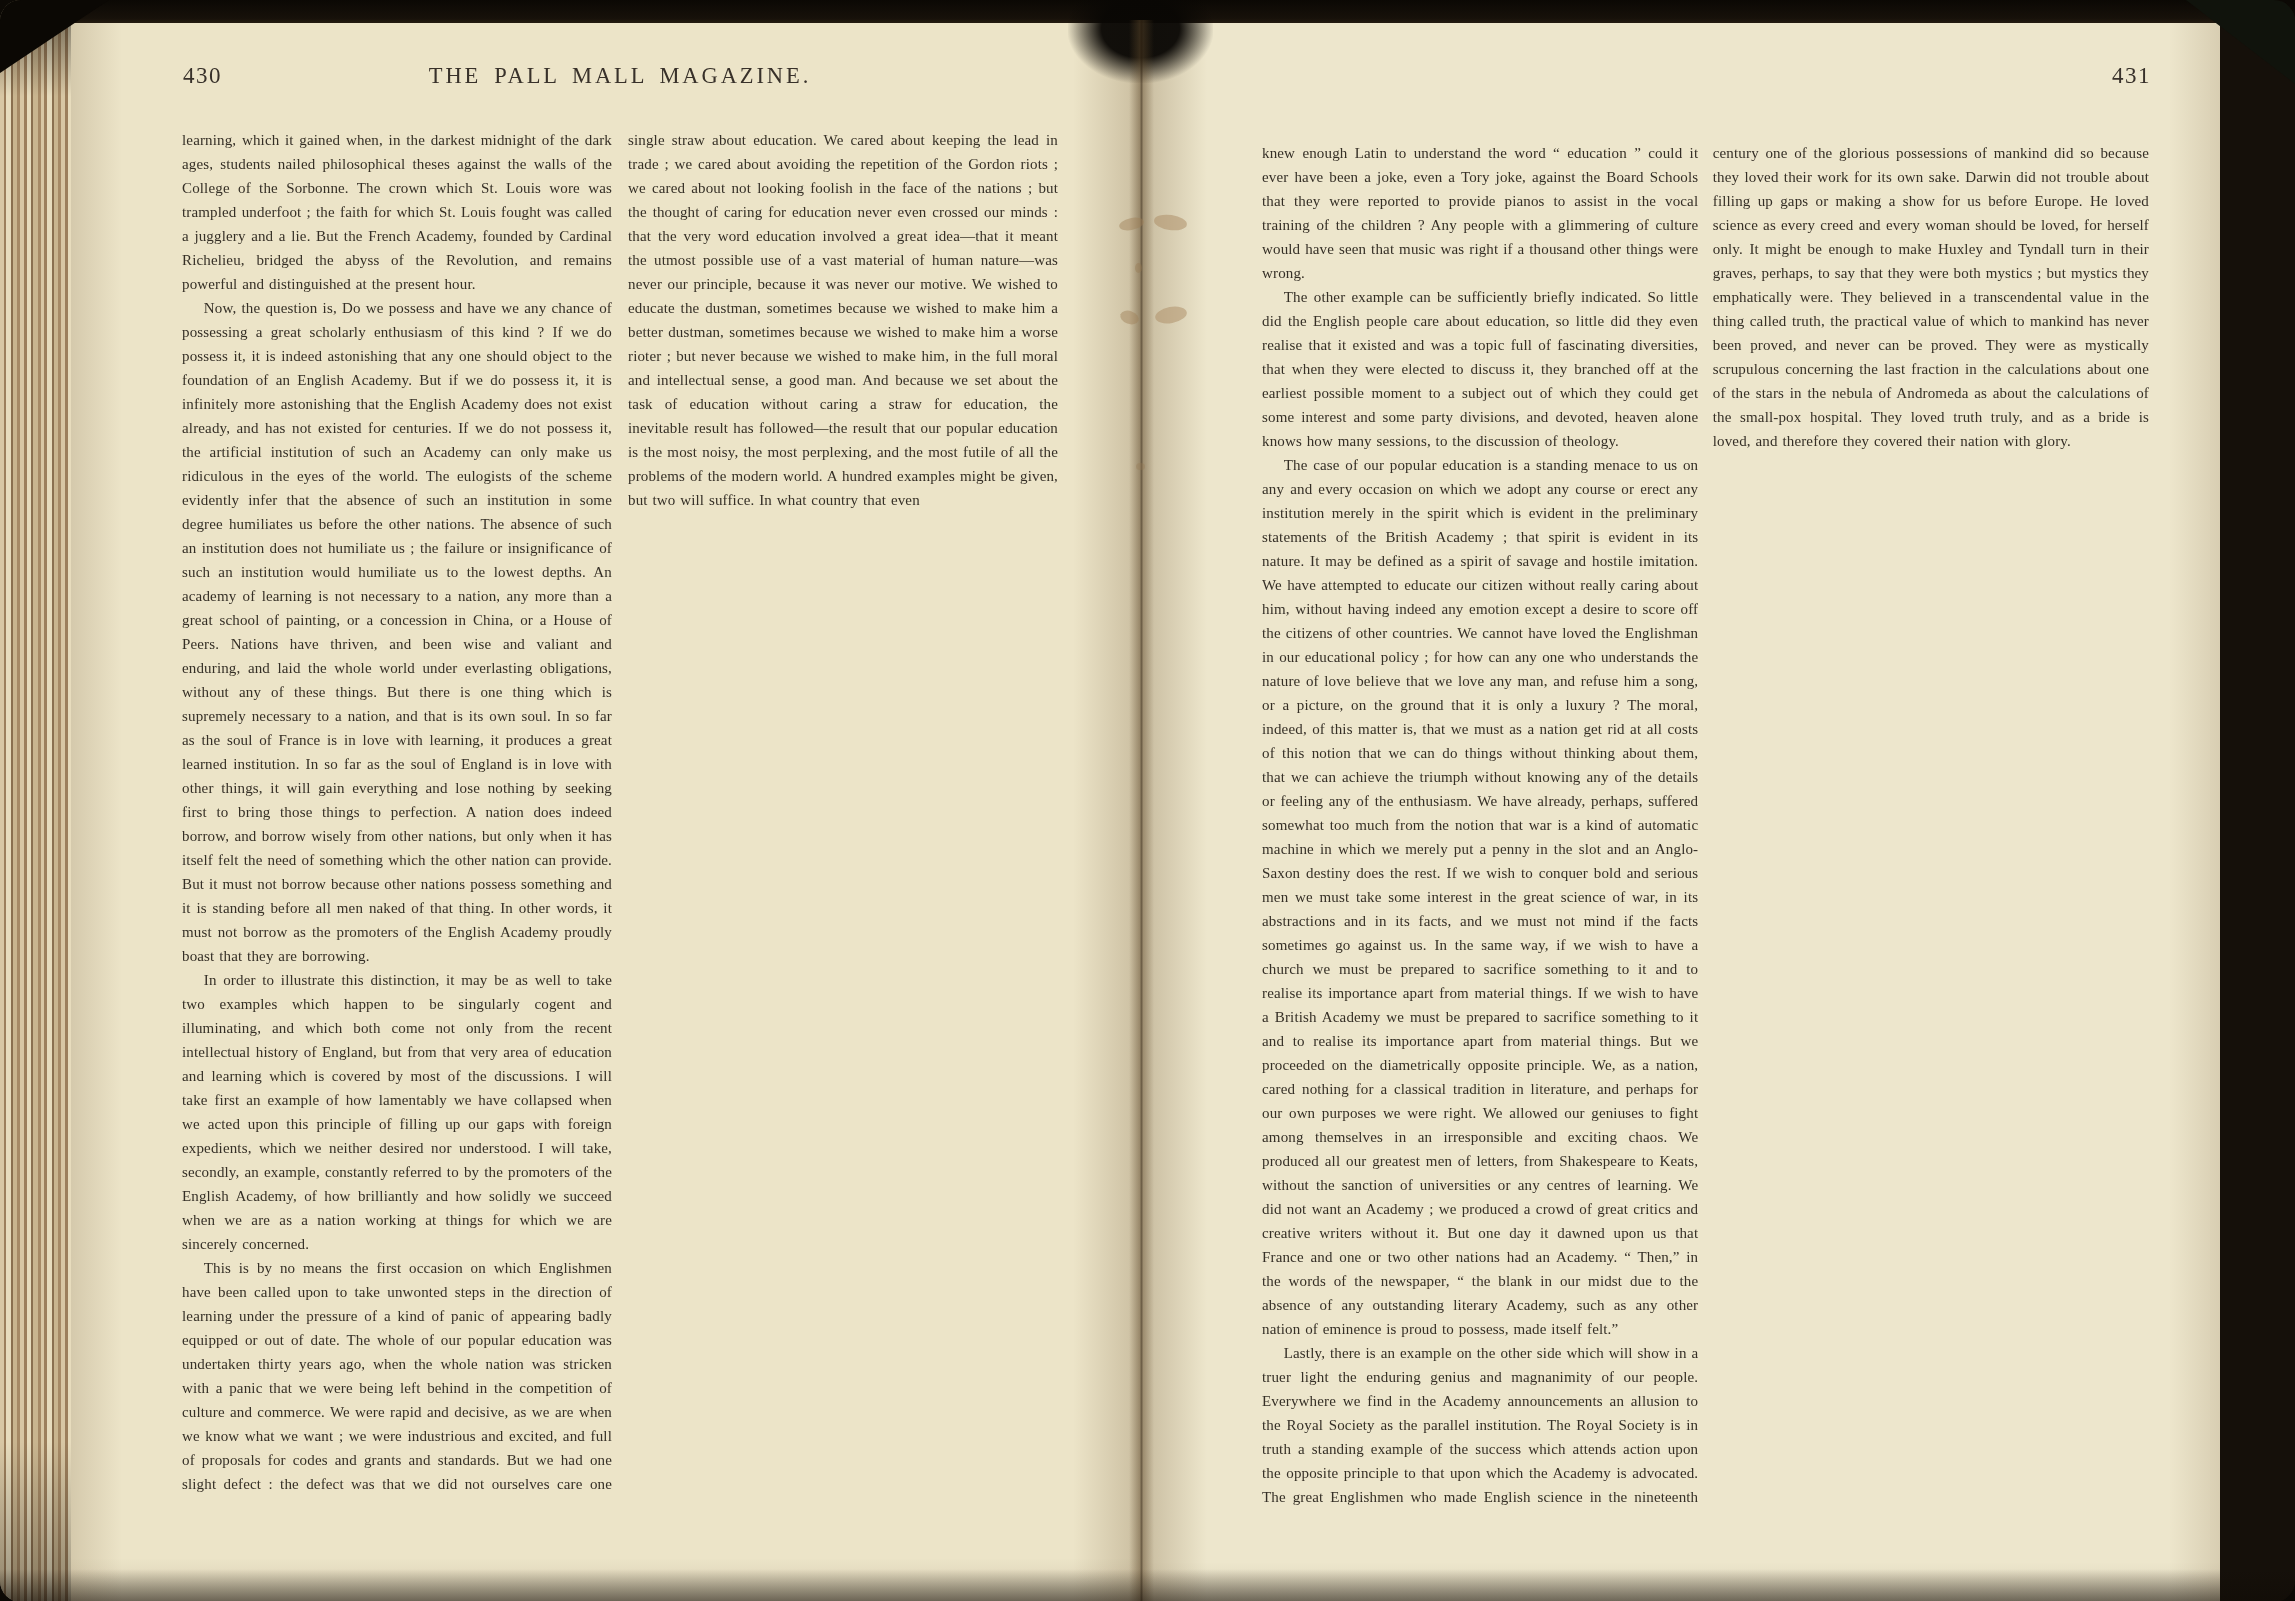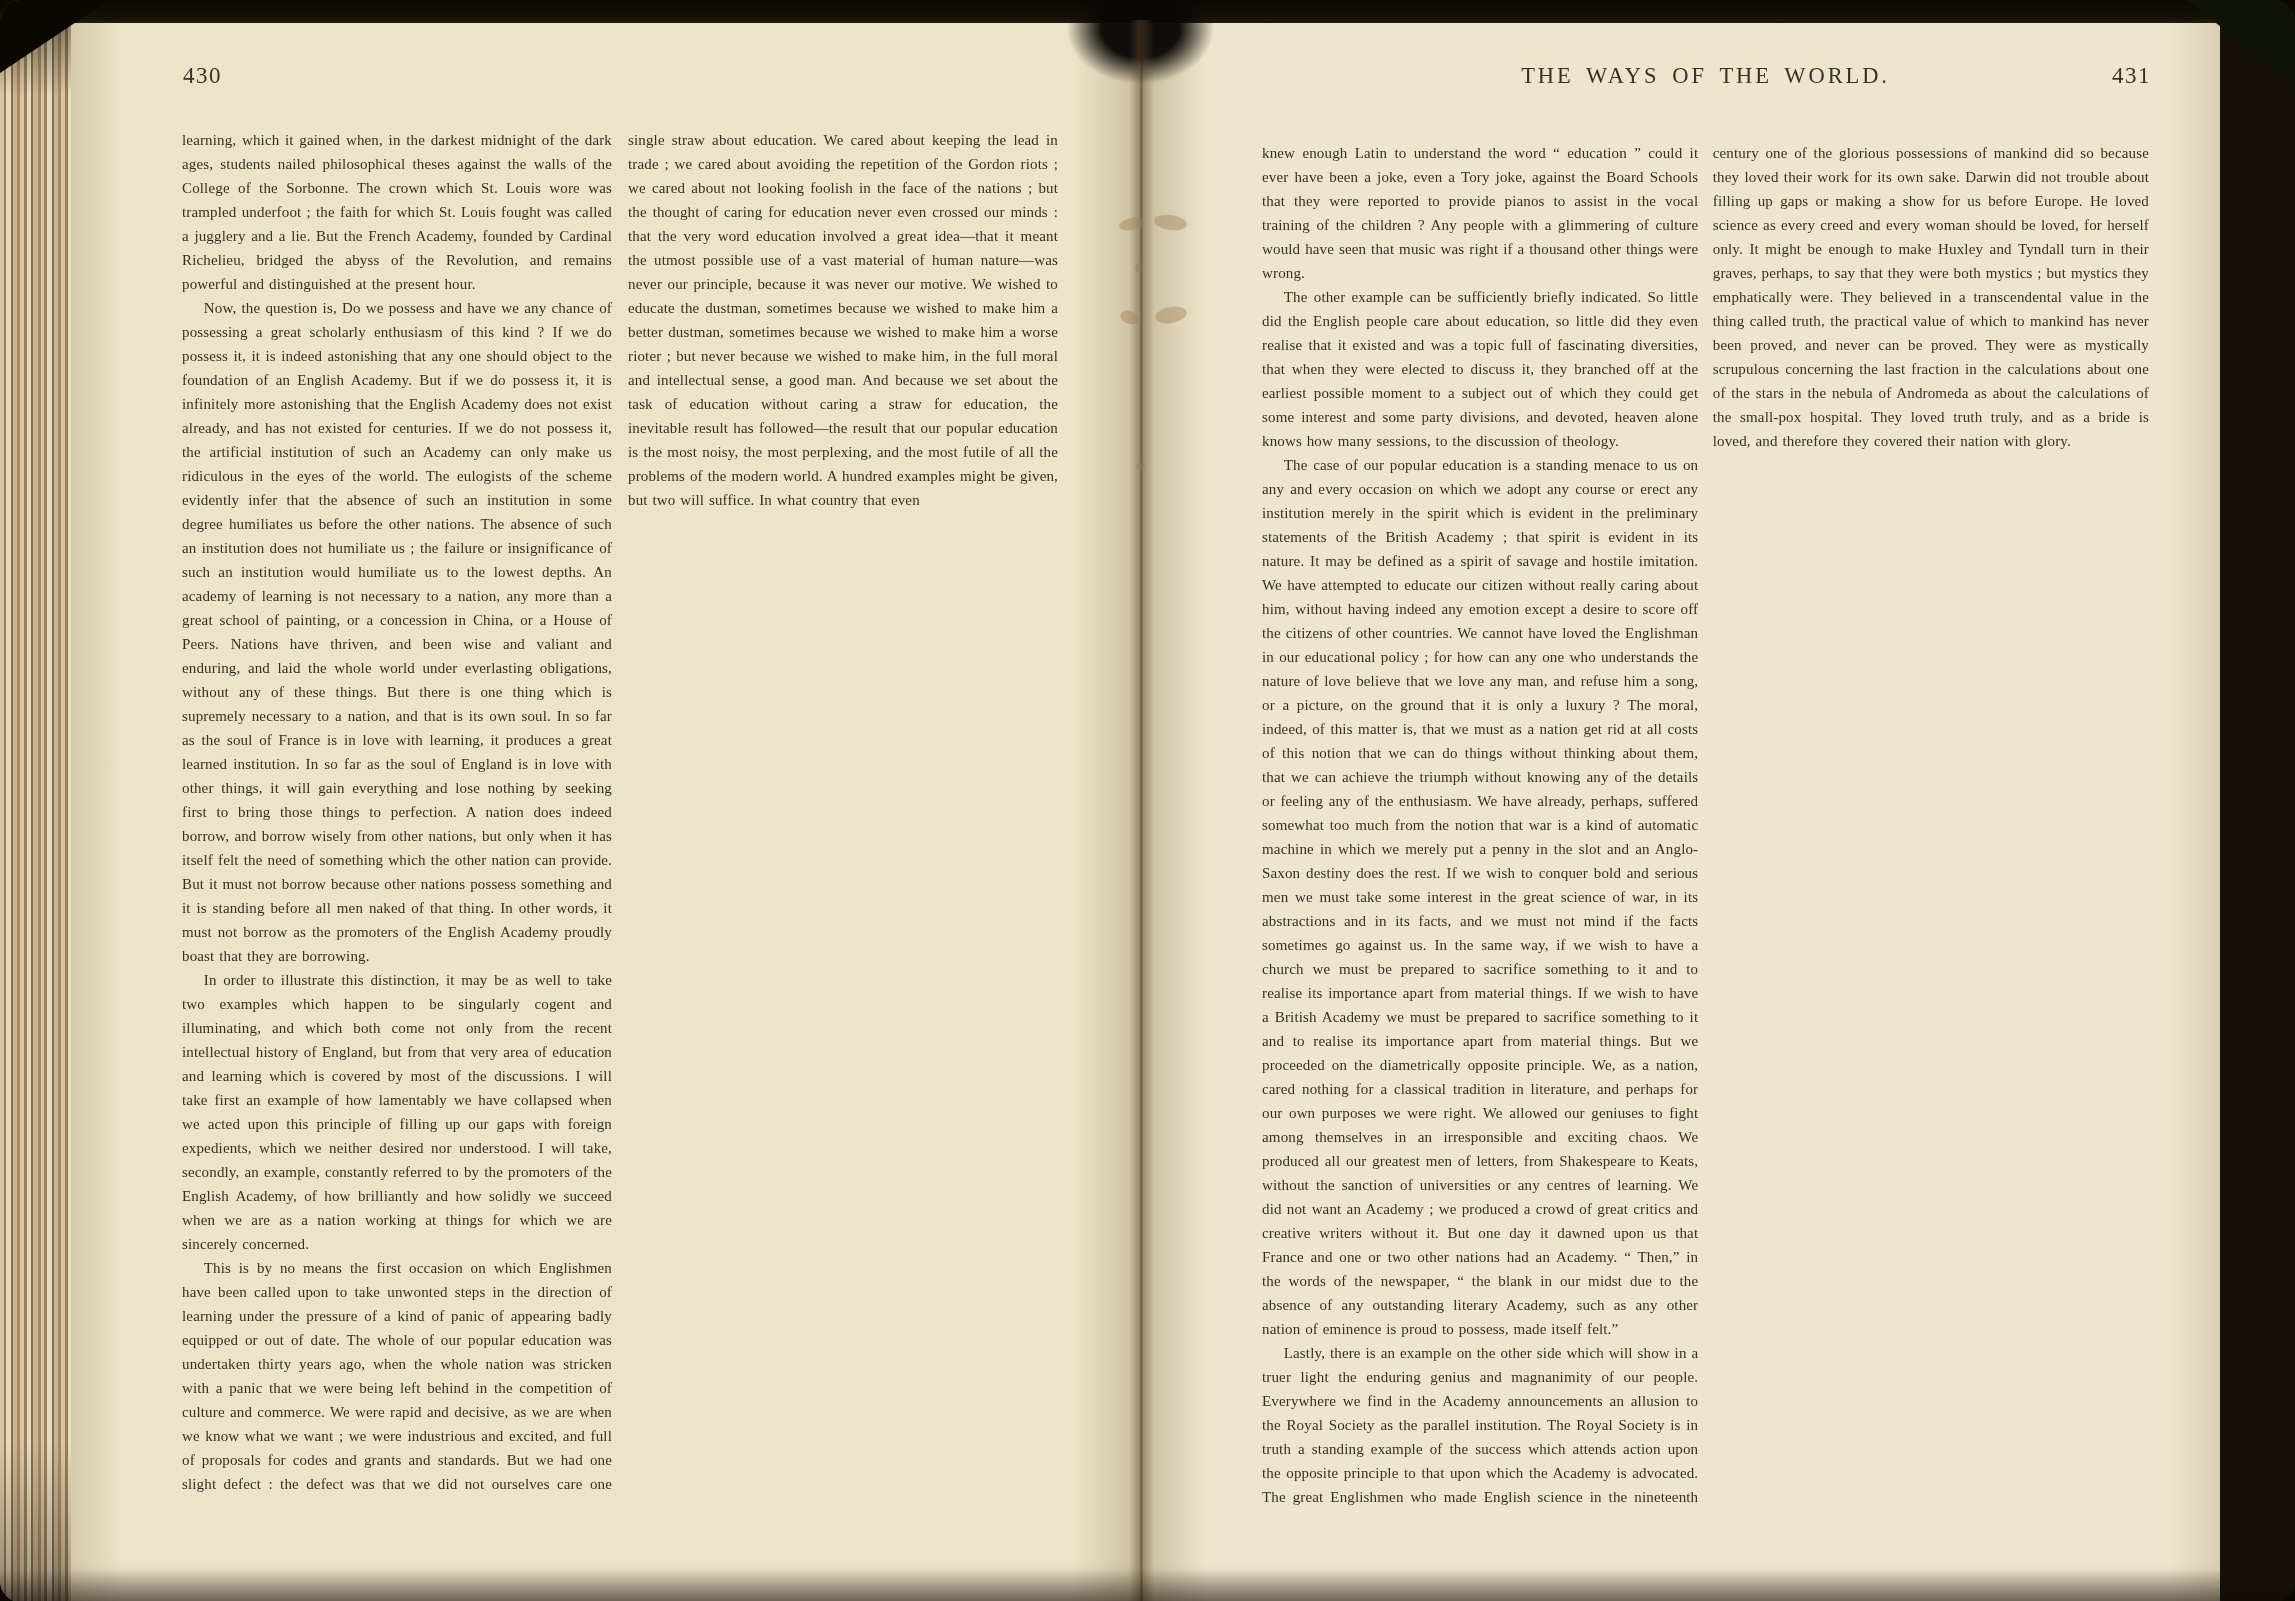--- a/index.html
+++ b/index.html
@@ -116,22 +116,22 @@
   <div class="corner tr"></div>
 
   <div class="stain s1"></div>
   <div class="stain s2"></div>
   <div class="stain s3"></div>
   <div class="stain s4"></div>
   <div class="stain s5"></div>
   <div class="stain s6"></div>
 
   <div class="pg-num left">430</div>
+  <div class="run-title left">THE PALL MALL MAGAZINE.</div>
 
-  <div class="run-title right">THE WAYS OF THE WORLD.</div>
   <div class="pg-num right">431</div>
 
   <div class="text-block left">
     <p class="para cont">learning, which it gained when, in the darkest midnight of the dark ages, students nailed philosophical theses against the walls of the College of the Sorbonne. The crown which St. Louis wore was trampled underfoot ; the faith for which St. Louis fought was called a jugglery and a lie. But the French Academy, founded by Cardinal Richelieu, bridged the abyss of the Revolution, and remains powerful and distinguished at the present hour.</p>
     <p class="para">Now, the question is, Do we possess and have we any chance of possessing a great scholarly enthusiasm of this kind ? If we do possess it, it is indeed astonishing that any one should object to the foundation of an English Academy. But if we do possess it, it is infinitely more astonishing that the English Academy does not exist already, and has not existed for centuries. If we do not possess it, the artificial institution of such an Academy can only make us ridiculous in the eyes of the world. The eulogists of the scheme evidently infer that the absence of such an institution in some degree humiliates us before the other nations. The absence of such an institution does not humiliate us ; the failure or insignificance of such an institution would humiliate us to the lowest depths. An academy of learning is not necessary to a nation, any more than a great school of painting, or a concession in China, or a House of Peers. Nations have thriven, and been wise and valiant and enduring, and laid the whole world under everlasting obligations, without any of these things. But there is one thing which is supremely necessary to a nation, and that is its own soul. In so far as the soul of France is in love with learning, it produces a great learned institution. In so far as the soul of England is in love with other things, it will gain everything and lose nothing by seeking first to bring those things to perfection. A nation does indeed borrow, and borrow wisely from other nations, but only when it has itself felt the need of something which the other nation can provide. But it must not borrow because other nations possess something and it is standing before all men naked of that thing. In other words, it must not borrow as the promoters of the English Academy proudly boast that they are borrowing.</p>
     <p class="para">In order to illustrate this distinction, it may be as well to take two examples which happen to be singularly cogent and illuminating, and which both come not only from the recent intellectual history of England, but from that very area of education and learning which is covered by most of the discussions. I will take first an example of how lamentably we have collapsed when we acted upon this principle of filling up our gaps with foreign expedients, which we neither desired nor understood. I will take, secondly, an example, constantly referred to by the promoters of the English Academy, of how brilliantly and how solidly we succeed when we are as a nation working at things for which we are sincerely concerned.</p>
     <p class="para">This is by no means the first occasion on which Englishmen have been called upon to take unwonted steps in the direction of learning under the pressure of a kind of panic of appearing badly equipped or out of date. The whole of our popular education was undertaken thirty years ago, when the whole nation was stricken with a panic that we were being left behind in the competition of culture and commerce. We were rapid and decisive, as we are when we know what we want ; we were industrious and excited, and full of proposals for codes and grants and standards. But we had one slight defect : the defect was that we did not ourselves care one single straw about education. We cared about keeping the lead in trade ; we cared about avoiding the repetition of the Gordon riots ; we cared about not looking foolish in the face of the nations ; but the thought of caring for education never even crossed our minds : that the very word education involved a great idea—that it meant the utmost possible use of a vast material of human nature—was never our principle, because it was never our motive. We wished to educate the dustman, sometimes because we wished to make him a better dustman, sometimes because we wished to make him a worse rioter ; but never because we wished to make him, in the full moral and intellectual sense, a good man. And because we set about the task of education without caring a straw for education, the inevitable result has followed—the result that our popular education is the most noisy, the most perplexing, and the most futile of all the problems of the modern world. A hundred examples might be given, but two will suffice. In what country that even</p>
   </div>
 
   <div class="text-block right">

